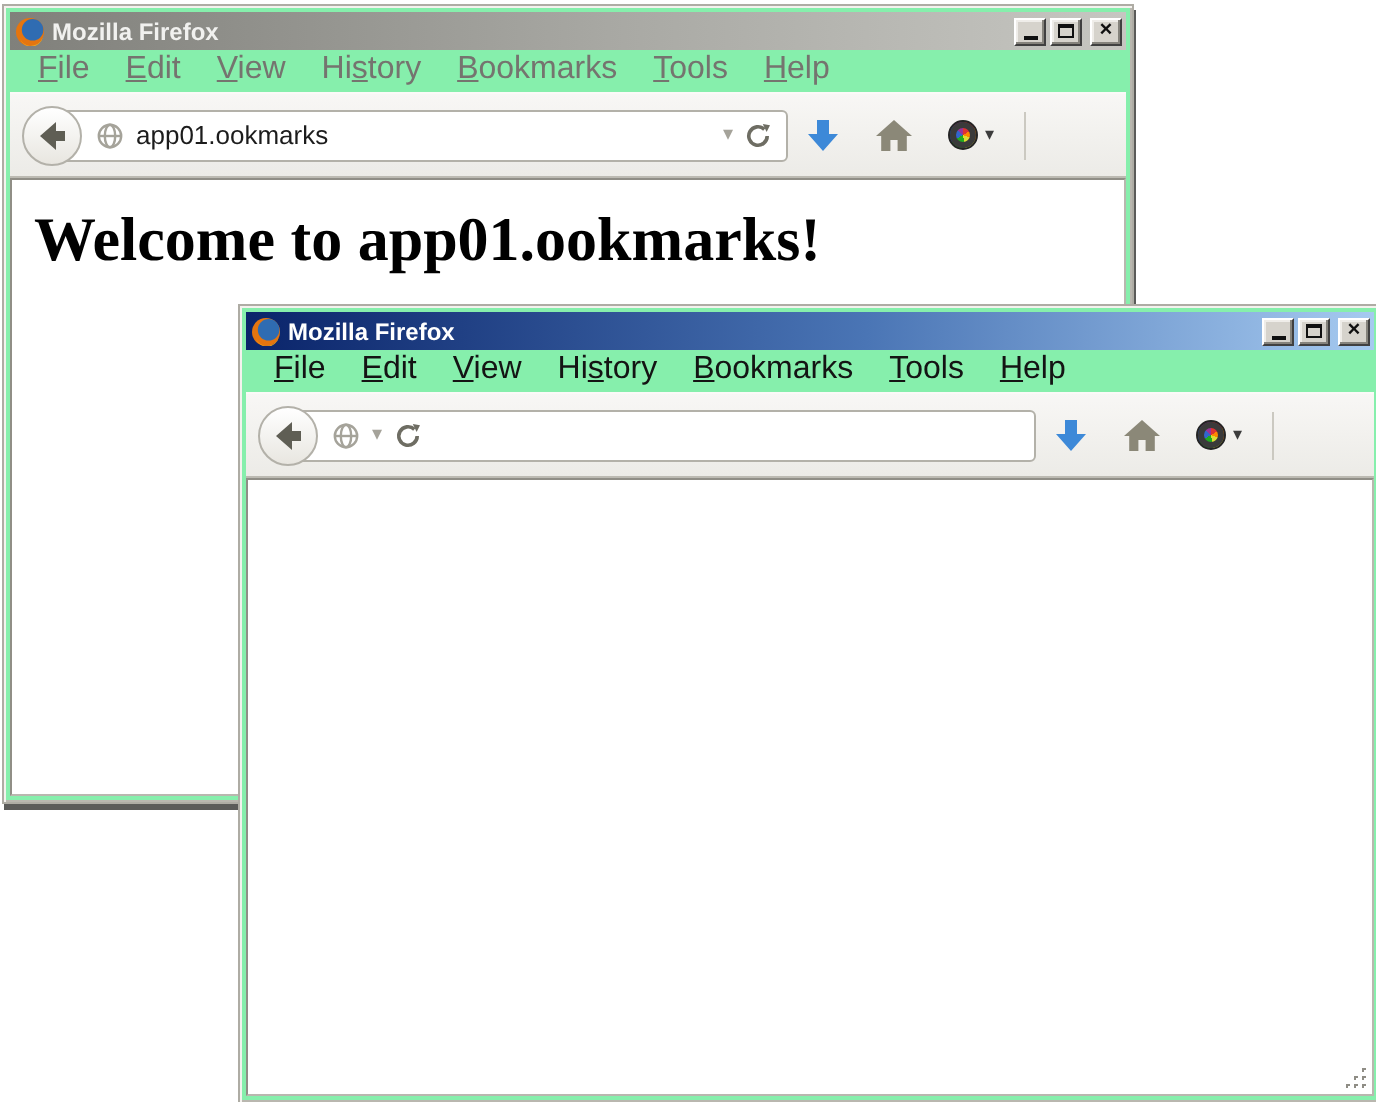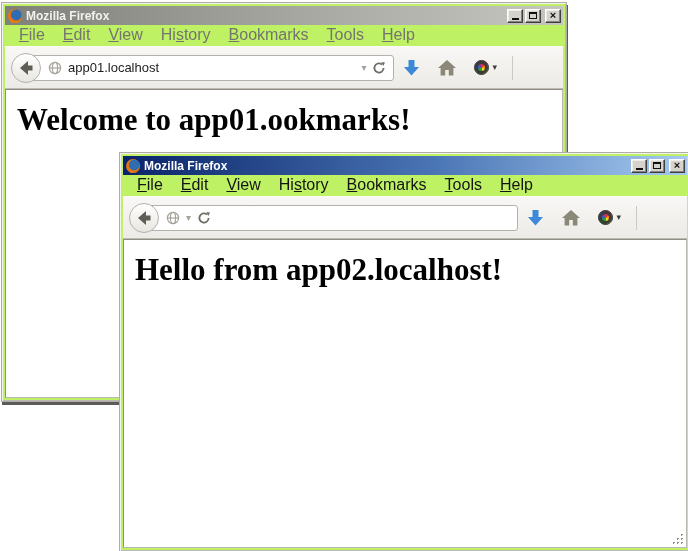--- a/index.html
+++ b/index.html
@@ -1,17 +1,17 @@
 <!DOCTYPE html>
 <html><head>
 <meta charset="utf-8">
 <style>
   html,body{margin:0;padding:0;background:#ffffff;width:688px;height:551px;overflow:hidden;
             font-family:"Liberation Sans",sans-serif;}
-  .window{position:absolute;background:#bef264;padding:3px;border:1px solid #aeaca4;
+  .window{position:absolute;background:#86efac;padding:3px;border:1px solid #aeaca4;
           box-shadow:inset 1px 1px 0 #f4f2ee,inset -1px -1px 0 #b9b7af,1px 3px 0 rgba(62,62,60,0.85);
           display:flex;flex-direction:column;box-sizing:content-box;}
   #win1{left:1px;top:2px;width:558px;height:392px;z-index:1;}
   #win2{left:119px;top:152px;width:564px;height:392px;z-index:2;}
 
   .titlebar{height:19px;flex:none;display:flex;align-items:center;padding:0 2px 0 3px;gap:4px;}
   .window.active  .titlebar{background:linear-gradient(90deg,#0a246a,#4a75b5 55%,#a6caf0);color:#ffffff;}
   .window.inactive .titlebar{background:linear-gradient(90deg,#80807b,#a9a9a4 55%,#c6c6c1);color:#f1f1ef;}
   .title-text{font-size:12px;font-weight:bold;flex:1;white-space:nowrap;overflow:hidden;}
 
@@ -99,21 +99,21 @@
         </svg>
     </span>
     <span class="url-field">
       <svg width="14" height="14" viewBox="0 0 14 14">
           <g fill="none" stroke="#a5a39a" stroke-width="1.2">
             <circle cx="7" cy="7" r="5.6"></circle>
             <ellipse cx="7" cy="7" rx="2.6" ry="5.6"></ellipse>
             <path d="M1.4 7 H12.6"></path>
           </g>
         </svg>
-      <span class="url-text">app01.localhost</span>
+      <span class="url-text">app01.ookmarks</span>
       <span class="url-dropdown">▾</span>
       <span style="display:flex;">
         <svg width="14" height="14" viewBox="0 0 14 14">
             <path d="M11.6 7 a4.6 4.6 0 1 1 -1.4 -3.3" fill="none" stroke="#6e6d63" stroke-width="1.8"></path>
             <path d="M9.4 1 L13 1.6 L11.3 5 Z" fill="#6e6d63"></path>
           </svg>
       </span>
     </span>
     <span class="nav-icon">
       <svg width="17" height="18" viewBox="0 0 17 18">
@@ -213,21 +213,20 @@
     </span>
     <span class="nav-sep"></span>
     <span class="nav-icon hamburger">
         <span></span>
         <span></span>
         <span></span>
       </span>
   </div>
 
   <div class="content">
-    <h1>Hello from app02.localhost!</h1>
     <svg class="resize-grip" width="13" height="13" viewBox="0 0 13 13">
       <g>
         <rect x="10" y="2" width="2" height="2" fill="#8f8d85"></rect>
           <rect x="11" y="3" width="2" height="2" fill="#ffffff"></rect>
         <rect x="6" y="6" width="2" height="2" fill="#8f8d85"></rect>
           <rect x="7" y="7" width="2" height="2" fill="#ffffff"></rect>
         <rect x="10" y="6" width="2" height="2" fill="#8f8d85"></rect>
           <rect x="11" y="7" width="2" height="2" fill="#ffffff"></rect>
         <rect x="2" y="10" width="2" height="2" fill="#8f8d85"></rect>
           <rect x="3" y="11" width="2" height="2" fill="#ffffff"></rect>

